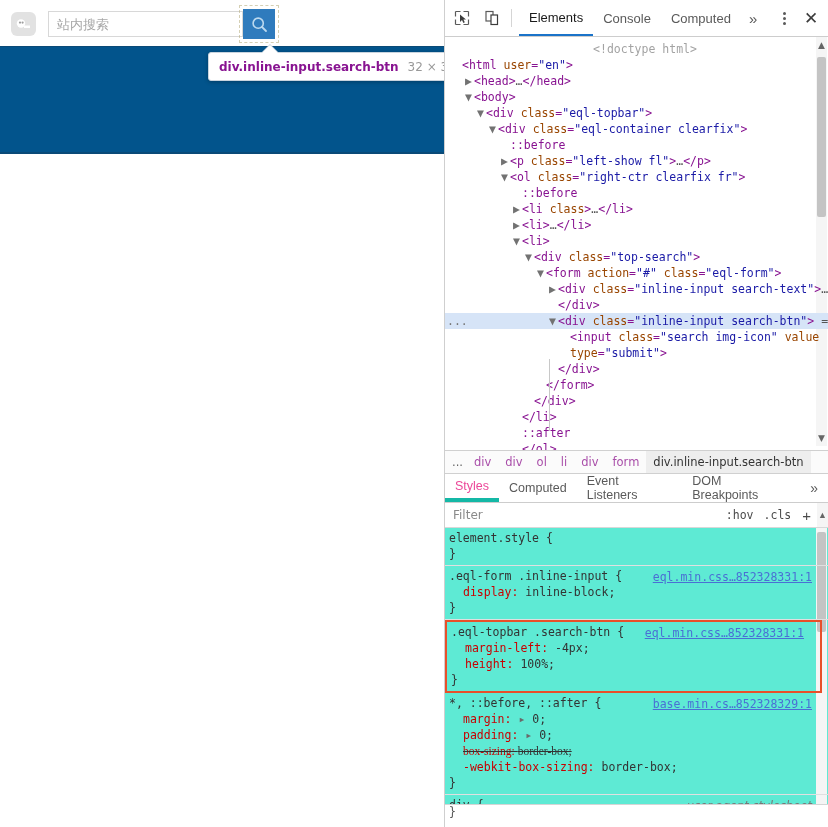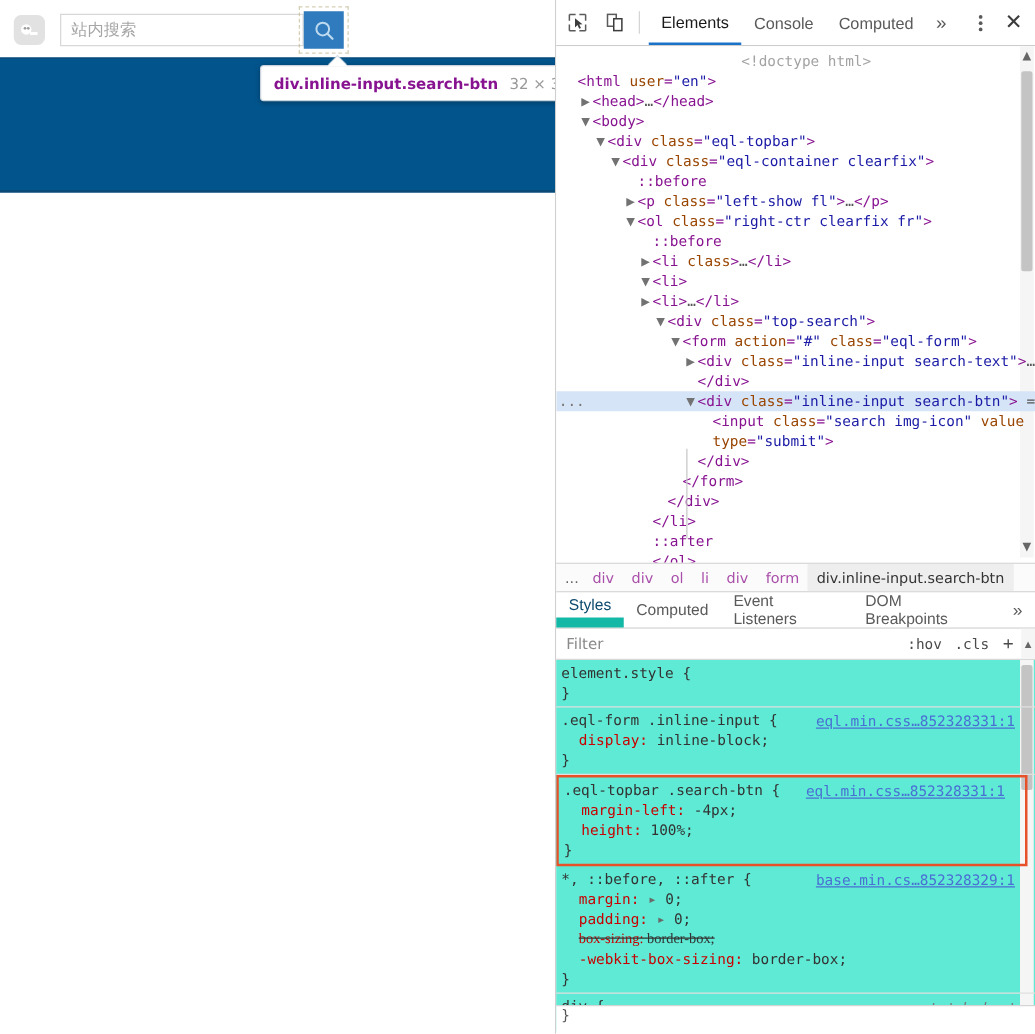--- a/index.html
+++ b/index.html
@@ -247,21 +247,21 @@
     border-bottom: 1px solid #cdcdcd;
     background: #fff;
     position: relative;
   }
   .st {
     height: 27px; padding: 0 10px;
     display: flex; align-items: center;
     font-size: 12.5px; color: #5a5a5a; cursor: pointer;
     box-sizing: border-box;
   }
-  .st.active { color: #0c4a6e; border-bottom: 8px solid #14b8a6; }
+  .st.active { color: #ec4899; border-bottom: 4px solid #14b8a6; }
   .st.more { font-size: 14px; }
 
   
   .filterbar {
     height: 24px;
     border-bottom: 1px solid #d8d8d8;
     display: flex; align-items: center;
     position: relative;
     background: #fff;
   }
@@ -422,22 +422,22 @@
         <div class="dnode" style="padding-left: 8px;"><span class="tw"> </span><span class="punct">&lt;</span><span class="tag">html</span><span class="attr"> user</span><span class="punct">=</span><span class="val">"en"</span><span class="punct">&gt;</span></div>
         <div class="dnode" style="padding-left: 20px;"><span class="tw">▶</span><span class="punct">&lt;</span><span class="tag">head</span><span class="punct">&gt;</span><span class="ellip">…</span><span class="punct">&lt;/</span><span class="tag">head</span><span class="punct">&gt;</span></div>
         <div class="dnode" style="padding-left: 20px;"><span class="tw">▼</span><span class="punct">&lt;</span><span class="tag">body</span><span class="punct">&gt;</span></div>
         <div class="dnode" style="padding-left: 32px;"><span class="tw">▼</span><span class="punct">&lt;</span><span class="tag">div</span><span class="attr"> class</span><span class="punct">=</span><span class="val">"eql-topbar"</span><span class="punct">&gt;</span></div>
         <div class="dnode" style="padding-left: 44px;"><span class="tw">▼</span><span class="punct">&lt;</span><span class="tag">div</span><span class="attr"> class</span><span class="punct">=</span><span class="val">"eql-container clearfix"</span><span class="punct">&gt;</span></div>
         <div class="dnode" style="padding-left: 56px;"><span class="tw"> </span><span class="pseudo">::before</span></div>
         <div class="dnode" style="padding-left: 56px;"><span class="tw">▶</span><span class="punct">&lt;</span><span class="tag">p</span><span class="attr"> class</span><span class="punct">=</span><span class="val">"left-show fl"</span><span class="punct">&gt;</span><span class="ellip">…</span><span class="punct">&lt;/</span><span class="tag">p</span><span class="punct">&gt;</span></div>
         <div class="dnode" style="padding-left: 56px;"><span class="tw">▼</span><span class="punct">&lt;</span><span class="tag">ol</span><span class="attr"> class</span><span class="punct">=</span><span class="val">"right-ctr clearfix fr"</span><span class="punct">&gt;</span></div>
         <div class="dnode" style="padding-left: 68px;"><span class="tw"> </span><span class="pseudo">::before</span></div>
         <div class="dnode" style="padding-left: 68px;"><span class="tw">▶</span><span class="punct">&lt;</span><span class="tag">li</span><span class="attr"> class</span><span class="punct">&gt;</span><span class="ellip">…</span><span class="punct">&lt;/</span><span class="tag">li</span><span class="punct">&gt;</span></div>
+        <div class="dnode" style="padding-left: 68px;"><span class="tw">▶</span><span class="punct">&lt;</span><span class="tag">li</span><span class="punct">&gt;</span><span class="ellip">…</span><span class="punct">&lt;/</span><span class="tag">li</span><span class="punct">&gt;</span></div>
         <div class="dnode" style="padding-left: 68px;"><span class="tw">▼</span><span class="punct">&lt;</span><span class="tag">li</span><span class="punct">&gt;</span></div>
-        <div class="dnode" style="padding-left: 68px;"><span class="tw">▶</span><span class="punct">&lt;</span><span class="tag">li</span><span class="punct">&gt;</span><span class="ellip">…</span><span class="punct">&lt;/</span><span class="tag">li</span><span class="punct">&gt;</span></div>
         <div class="dnode" style="padding-left: 80px;"><span class="tw">▼</span><span class="punct">&lt;</span><span class="tag">div</span><span class="attr"> class</span><span class="punct">=</span><span class="val">"top-search"</span><span class="punct">&gt;</span></div>
         <div class="dnode" style="padding-left: 92px;"><span class="tw">▼</span><span class="punct">&lt;</span><span class="tag">form</span><span class="attr"> action</span><span class="punct">=</span><span class="val">"#"</span><span class="attr"> class</span><span class="punct">=</span><span class="val">"eql-form"</span><span class="punct">&gt;</span></div>
         <div class="dnode" style="padding-left: 104px;"><span class="tw">▶</span><span class="punct">&lt;</span><span class="tag">div</span><span class="attr"> class</span><span class="punct">=</span><span class="val">"inline-input search-text"</span><span class="punct">&gt;</span><span class="ellip">…</span></div>
         <div class="dnode" style="padding-left: 104px;"><span class="tw"> </span><span class="punct">&lt;/</span><span class="tag">div</span><span class="punct">&gt;</span></div>
         <div class="dnode sel" style="padding-left: 104px;"><span class="dots-gutter">...</span><span class="tw">▼</span><span class="punct">&lt;</span><span class="tag">div</span><span class="attr"> class</span><span class="punct">=</span><span class="val">"inline-input search-btn"</span><span class="punct">&gt;</span><span class="ellip"> ==</span></div>
         <div class="dnode" style="padding-left: 116px;"><span class="tw"> </span><span class="punct">&lt;</span><span class="tag">input</span><span class="attr"> class</span><span class="punct">=</span><span class="val">"search img-icon"</span><span class="attr"> value</span></div>
         <div class="dnode" style="padding-left: 116px;"><span class="tw"> </span><span class="attr">type</span><span class="punct">=</span><span class="val">"submit"</span><span class="punct">&gt;</span></div>
         <div class="dnode" style="padding-left: 104px;"><span class="tw"> </span><span class="punct">&lt;/</span><span class="tag">div</span><span class="punct">&gt;</span></div>
         <div class="dnode" style="padding-left: 92px;"><span class="tw"> </span><span class="punct">&lt;/</span><span class="tag">form</span><span class="punct">&gt;</span></div>
         <div class="dnode" style="padding-left: 80px;"><span class="tw"> </span><span class="punct">&lt;/</span><span class="tag">div</span><span class="punct">&gt;</span></div>

